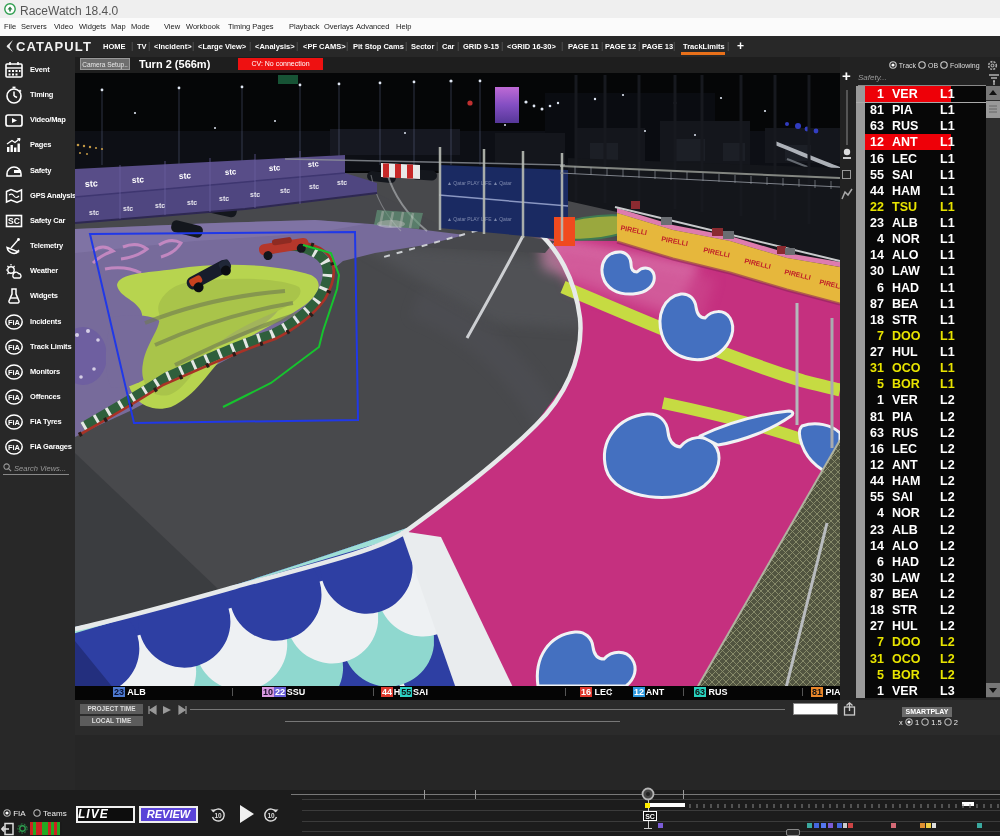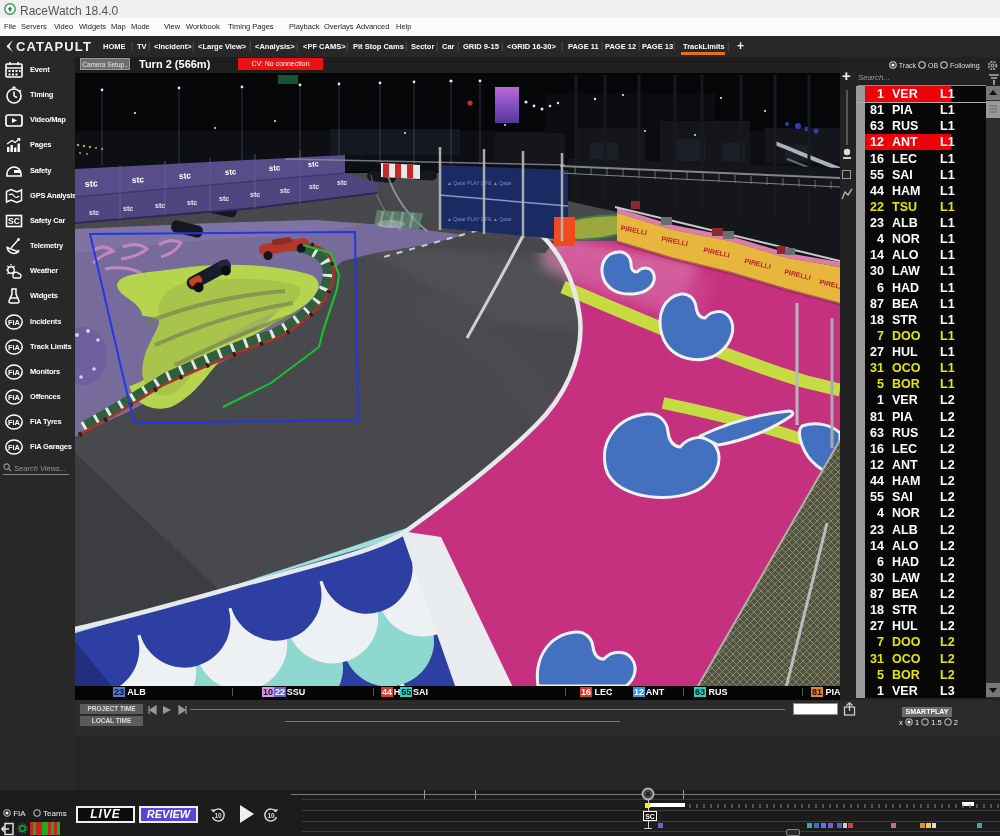--- a/index.html
+++ b/index.html
@@ -624,21 +624,21 @@
       </svg> Track <svg width="8" height="8" viewBox="0 0 10 10" style="vertical-align:-1px">
         <circle cx="5" cy="5" r="4" fill="none" stroke="#ccc" stroke-width="1.4"></circle>
       </svg> OB <svg width="8" height="8" viewBox="0 0 10 10" style="vertical-align:-1px">
         <circle cx="5" cy="5" r="4" fill="none" stroke="#ccc" stroke-width="1.4"></circle>
       </svg> Following</div>
 <svg class="abs" style="left:147px;top:3px" width="11" height="11" viewBox="0 0 12 12">
       <circle cx="6" cy="6" r="4.2" fill="none" stroke="#aaa" stroke-width="1.7" stroke-dasharray="2.2,1.2"></circle>
       <circle cx="6" cy="6" r="1.6" fill="none" stroke="#aaa" stroke-width="1.2"></circle>
     </svg>
 <div class="abs" style="left:2px;top:10px;width:13px;height:16px;color:#fff;font-size:15px;font-weight:bold">+</div>
-<div class="abs" style="left:18px;top:16px;width:128px;height:13px;border-bottom:1px solid #888;color:#999;font-size:8px;font-style:italic">Search...</div>
+<div class="abs" style="left:18px;top:16px;width:128px;height:13px;border-bottom:1px solid #888;color:#999;font-size:8px;font-style:italic">Safety...</div>
 <svg class="abs" style="left:149px;top:16px" width="10" height="12" viewBox="0 0 10 12">
       <line x1="0" y1="2" x2="10" y2="2" stroke="#bbb" stroke-width="1.4"></line>
       <line x1="2" y1="5" x2="8" y2="5" stroke="#bbb" stroke-width="1.4"></line>
       <line x1="4" y1="8" x2="6" y2="8" stroke="#bbb" stroke-width="1.4"></line>
       <line x1="5" y1="8" x2="5" y2="12" stroke="#bbb" stroke-width="1.4"></line>
     </svg>
 <div class="abs" style="left:6px;top:33px;width:2px;height:55px;background:#555"></div>
 <svg class="abs" style="left:1px;top:89px" width="12" height="12" viewBox="0 0 12 12">
       <circle cx="6" cy="6" r="3.2" fill="#ddd"></circle>
     </svg>
@@ -911,21 +911,21 @@
       <div class="abs" style="left:3px;top:0;width:3px;height:13px;background:#22aa22"></div>
       <div class="abs" style="left:6px;top:0;width:3px;height:13px;background:#cc2222"></div>
       <div class="abs" style="left:9px;top:0;width:3px;height:13px;background:#cc2222"></div>
       <div class="abs" style="left:12px;top:0;width:3px;height:13px;background:#22aa22"></div>
       <div class="abs" style="left:15px;top:0;width:3px;height:13px;background:#22aa22"></div>
       <div class="abs" style="left:18px;top:0;width:3px;height:13px;background:#cc2222"></div>
       <div class="abs" style="left:21px;top:0;width:3px;height:13px;background:#22aa22"></div>
       <div class="abs" style="left:24px;top:0;width:3px;height:13px;background:#cc2222"></div>
       <div class="abs" style="left:27px;top:0;width:3px;height:13px;background:#22aa22"></div>
  </div>
- <div class="abs" style="left:76px;top:16px;width:59px;height:17px;background:#0d0d0d;border:2px solid #f0f0f0;color:#fff;font-size:12px;font-weight:bold;font-style:italic;text-align:center;line-height:13px;letter-spacing:1px">LIVE</div>
+ <div class="abs" style="left:76px;top:16px;width:59px;height:17px;background:#0d0d0d;border:2px solid #f0f0f0;color:#fff;font-size:12px;font-weight:bold;font-style:italic;text-align:left;line-height:13px;letter-spacing:1px">LIVE</div>
  <div class="abs" style="left:139px;top:16px;width:59px;height:17px;background:#5a43d8;border:2px solid #eee;color:#fff;font-size:11px;font-weight:bold;font-style:italic;text-align:center;line-height:13px">REVIEW</div>
  <svg class="abs" style="left:210px;top:17px" width="16" height="16" viewBox="0 0 16 16">
       <path d="M3 5 A6 6 0 1 1 2.5 10" fill="none" stroke="#ddd" stroke-width="1.4"></path>
       <path d="M3 1.5 L3 5.5 L7 5.5" fill="#ddd" stroke="none" transform="rotate(-45 3 5)"></path>
       <text x="8" y="11" font-size="6.5" font-weight="bold" fill="#ddd" text-anchor="middle" font-family="Liberation Sans,sans-serif">10</text>
     </svg>
  <svg class="abs" style="left:238px;top:14px" width="18" height="20" viewBox="0 0 18 20">
       <path d="M2 1 L16 10 L2 19 Z" fill="#f0f0f0"></path>
     </svg>
  <svg class="abs" style="left:263px;top:17px" width="16" height="16" viewBox="0 0 16 16">

